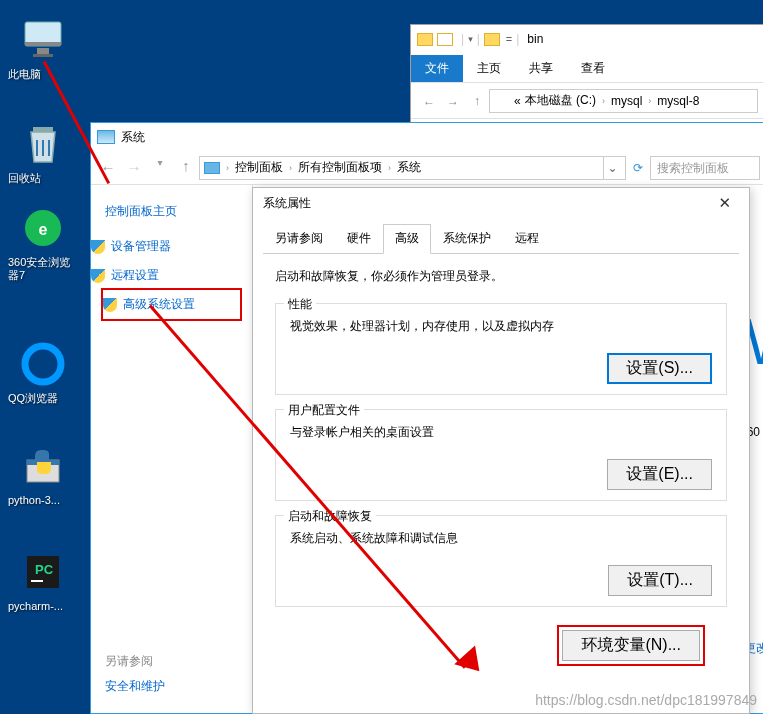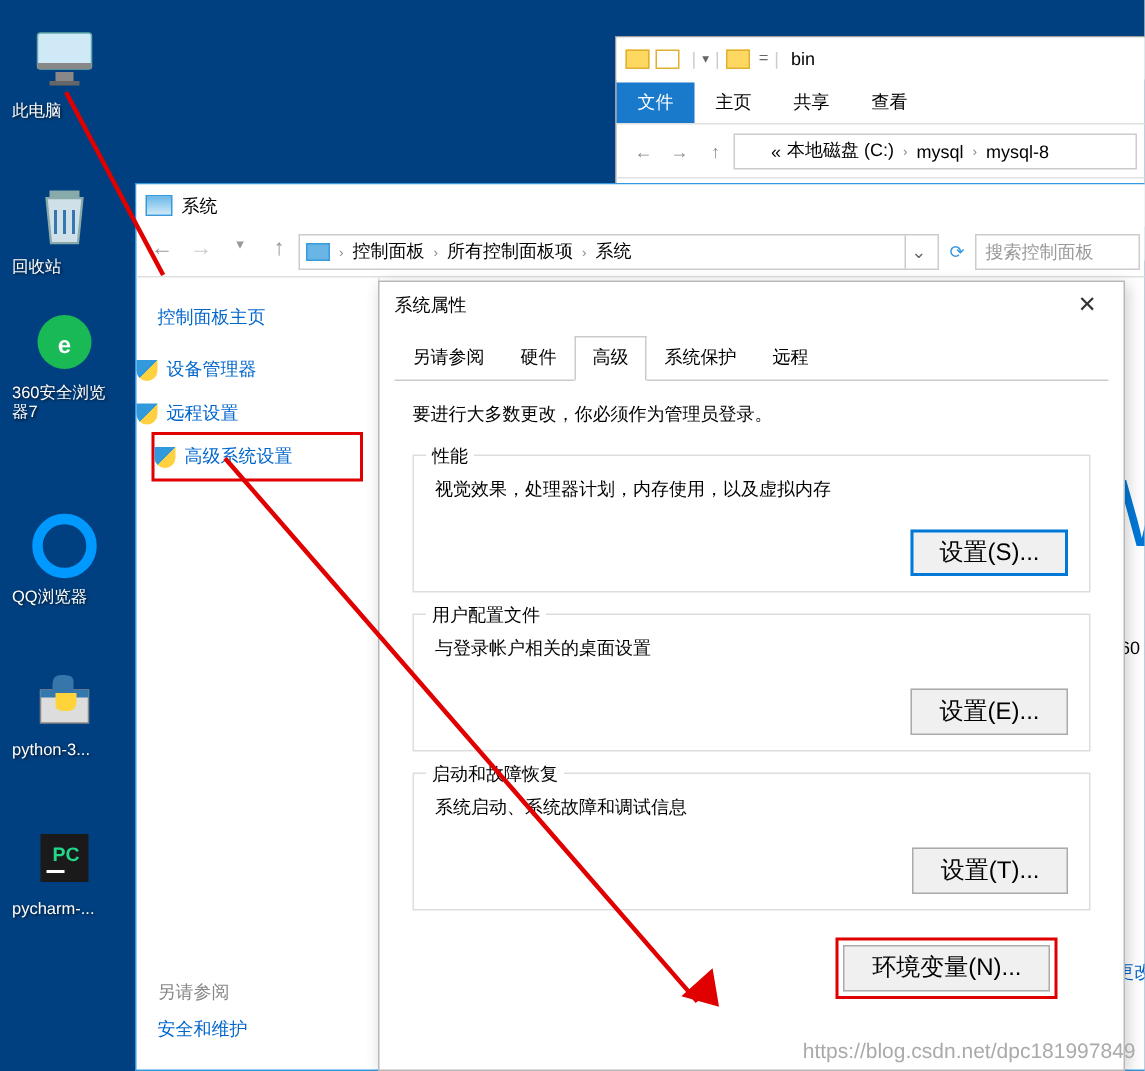--- a/index.html
+++ b/index.html
@@ -244,21 +244,21 @@
   <div class="props-tabs">
     <div class="tabrow">
       <div class="tab">另请参阅</div>
       <div class="tab">硬件</div>
       <div class="tab active">高级</div>
       <div class="tab">系统保护</div>
       <div class="tab">远程</div>
     </div>
   </div>
   <div class="props-body">
-    <div class="note">要进行大多数更改，你必须作为管理员登录。</div>
+    <div class="note">启动和故障恢复，你必须作为管理员登录。</div>
 
     <div class="group">
       <span class="gt">性能</span>
       <div class="desc">视觉效果，处理器计划，内存使用，以及虚拟内存</div>
       <div class="btn-row"><button class="wbtn blue">设置(S)...</button></div>
     </div>
 
     <div class="group">
       <span class="gt">用户配置文件</span>
       <div class="desc">与登录帐户相关的桌面设置</div>

